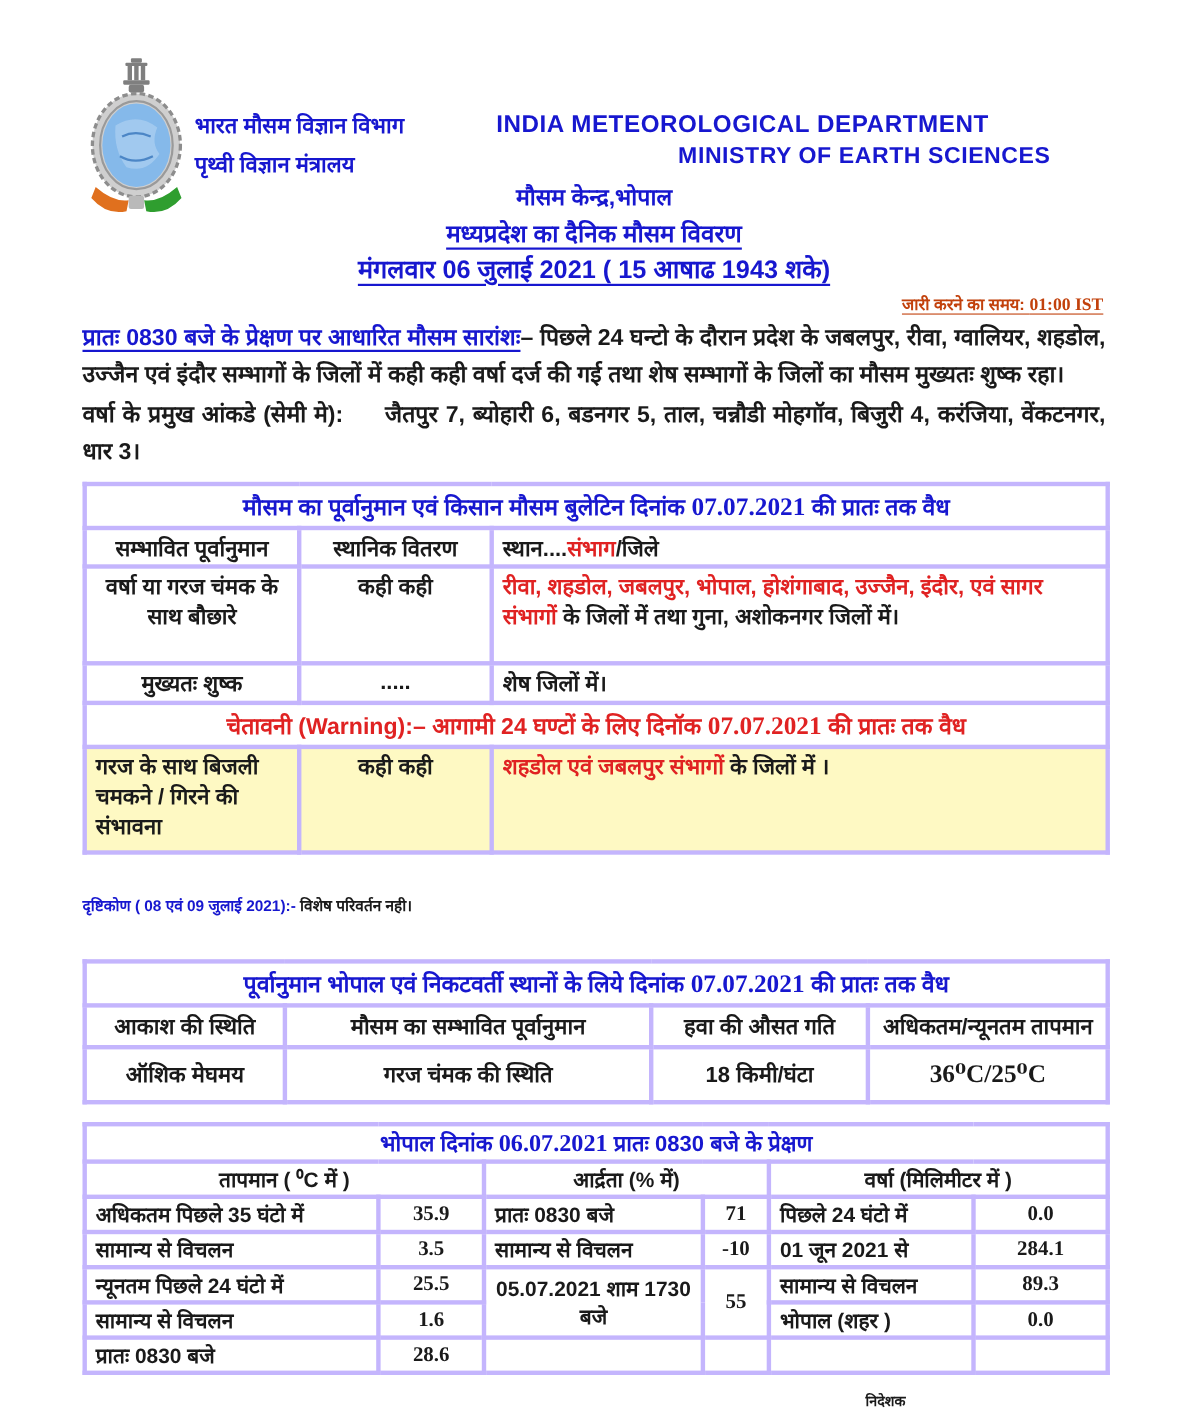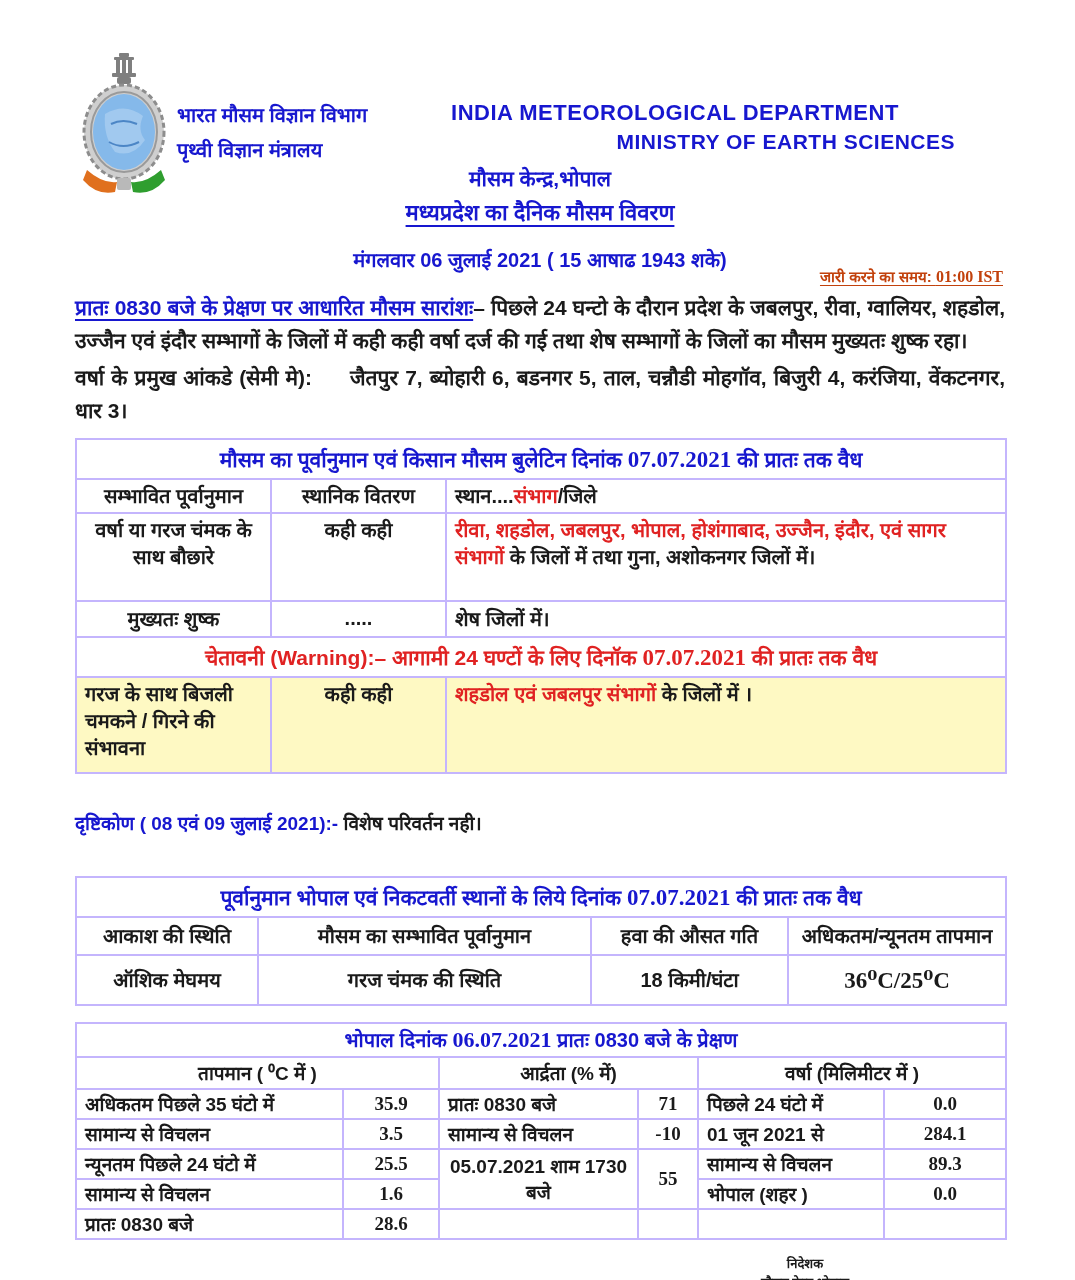--- a/index.html
+++ b/index.html
@@ -23,62 +23,62 @@
   .org-english {
     position: absolute; left: 320px; top: 48px; width: 560px;
     text-align: center; color: #1717cf; font-weight: 700;
   }
   .org-english .l1 { font-size: 22px; letter-spacing: .5px; }
   .org-english .l2 { font-size: 21px; margin-top: 4px; letter-spacing: .5px; text-align: right; }
   .center-line { position: absolute; left: 0; width: 100%; text-align: center; font-weight: 700; }
   .center-name   { top: 112px; color: #1717cf; font-size: 21px; }
   .bulletin-title{ top: 144px; color: #1717cf; font-size: 22px;
                    text-decoration: underline; text-underline-offset: 5px; text-decoration-thickness: 2px; }
-  .date-line     { top: 194px; color: #1717cf; font-size: 20px;
-                   text-underline-offset: 5px; text-decoration-thickness: 2px; }
+  .date-line     { top: 176px; color: #1717cf; font-size: 23px;
+                   text-decoration: underline; text-underline-offset: 5px; text-decoration-thickness: 2px; }
   .issue-time {
     position: absolute; right: 2px; top: 214px;
     color: #c2410c; font-weight: 700; font-size: 15px;
     text-decoration: underline; text-underline-offset: 3px;
   }
   .issue-time .serif-num { font-size: 16px; }
 
   
   .summary { font-size: 21px; font-weight: 700; line-height: 1.57; text-align: justify; margin-top: 2px; }
   .summary .heading {
     color: #1717cf; text-decoration: underline;
     text-underline-offset: 4px; text-decoration-thickness: 2px;
   }
   .rain-figures { font-size: 21px; font-weight: 700; line-height: 1.57; margin-top: 4px; text-align: justify; }
   .rain-figures .gap { display: inline-block; width: 38px; }
 
   
   table { border-collapse: collapse; width: 930px; table-layout: fixed; }
-  td { border: 2px solid #c4b5fd; padding: 2px 8px; font-weight: 700; font-size: 20px; }
+  td { border: 4px solid #c4b5fd; padding: 2px 8px; font-weight: 700; font-size: 20px; }
   .title-cell { text-align: center; color: #1717cf; font-size: 21px; }
   .serif-num { font-family: "Liberation Serif", "DejaVu Serif", serif; font-size: 23px; font-weight: 700; }
   .red { color: #e02222; }
   .val { font-family: "Liberation Serif", "DejaVu Serif", serif; font-size: 21px; text-align: center; }
 
   
   .t1 { margin-top: 10px; }
   .t1 .tr-title { height: 40px; }
   .t1 .tr-head  { height: 34px; }
   .t1 .tr-r1    { height: 88px; }
   .t1 .tr-r1 td { vertical-align: top; }
   .t1 .tr-r2    { height: 36px; }
   .t1 .c1 { text-align: center; }
   .t1 .c2 { text-align: center; }
   .warn-title-cell { text-align: center; color: #e02222; font-size: 21px; height: 40px; }
   .warn-title-cell .serif-num { color: #e02222; }
   .tr-warnrow { height: 96px; }
   .tr-warnrow td { background: #fef9c3; vertical-align: top; }
 
   
-  .outlook { margin-top: 36px; font-size: 19px; font-weight: 700; }
+  .outlook { margin-top: 36px; font-size: 14px; font-weight: 700; }
   .outlook .lbl { color: #1717cf; }
 
   
   .t2 { margin-top: 40px; }
   .t2 .tr-title { height: 40px; }
   .t2 .tr-head  { height: 38px; }
   .t2 .tr-row   { height: 50px; }
   .t2 td { text-align: center; }
   .t2 .temp-val { font-size: 23px; }
 

